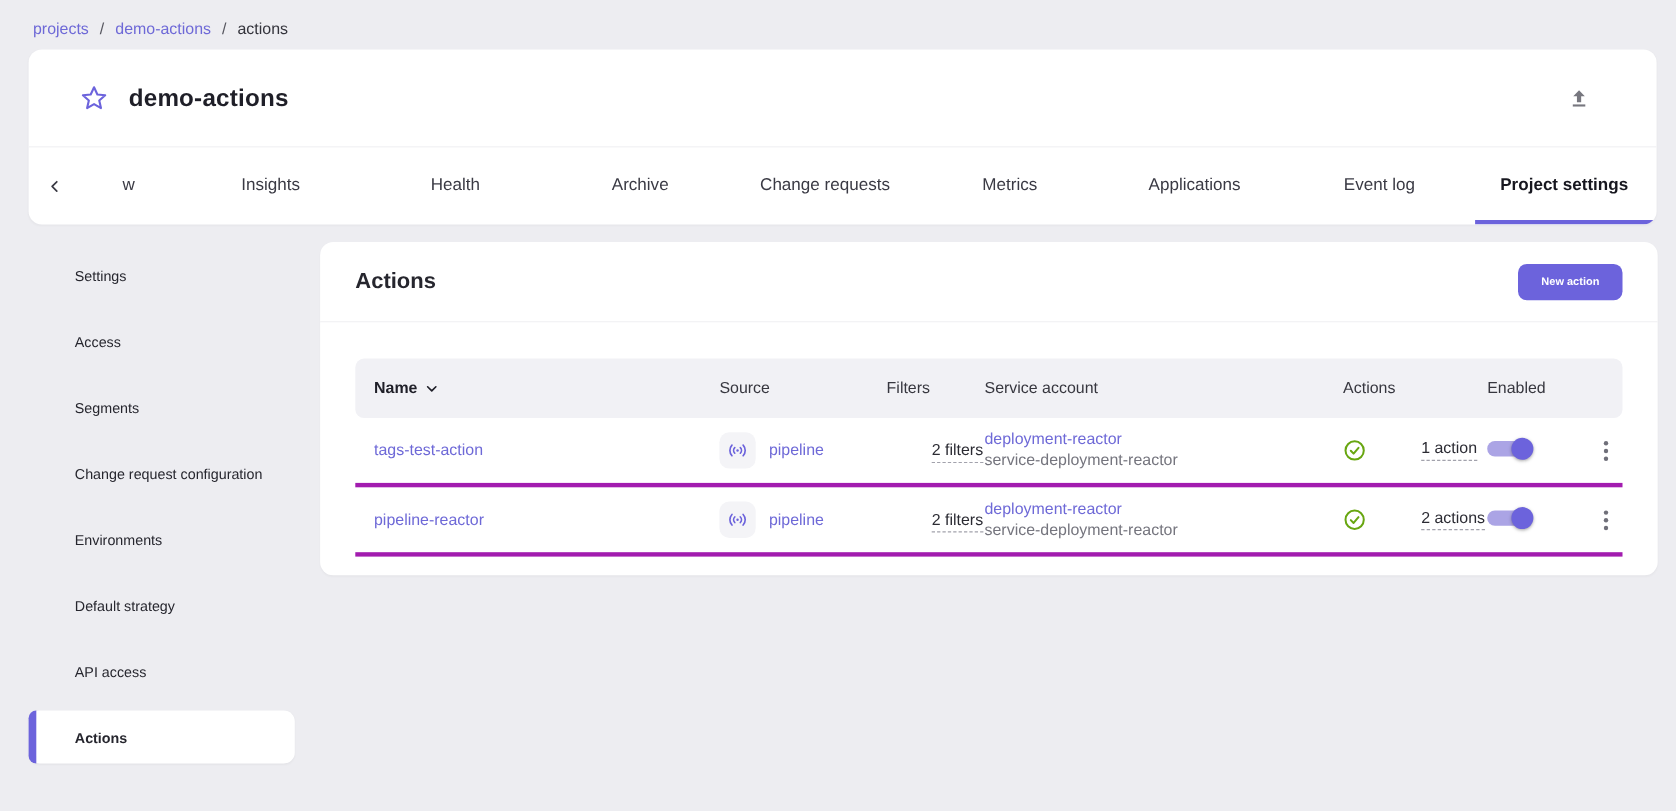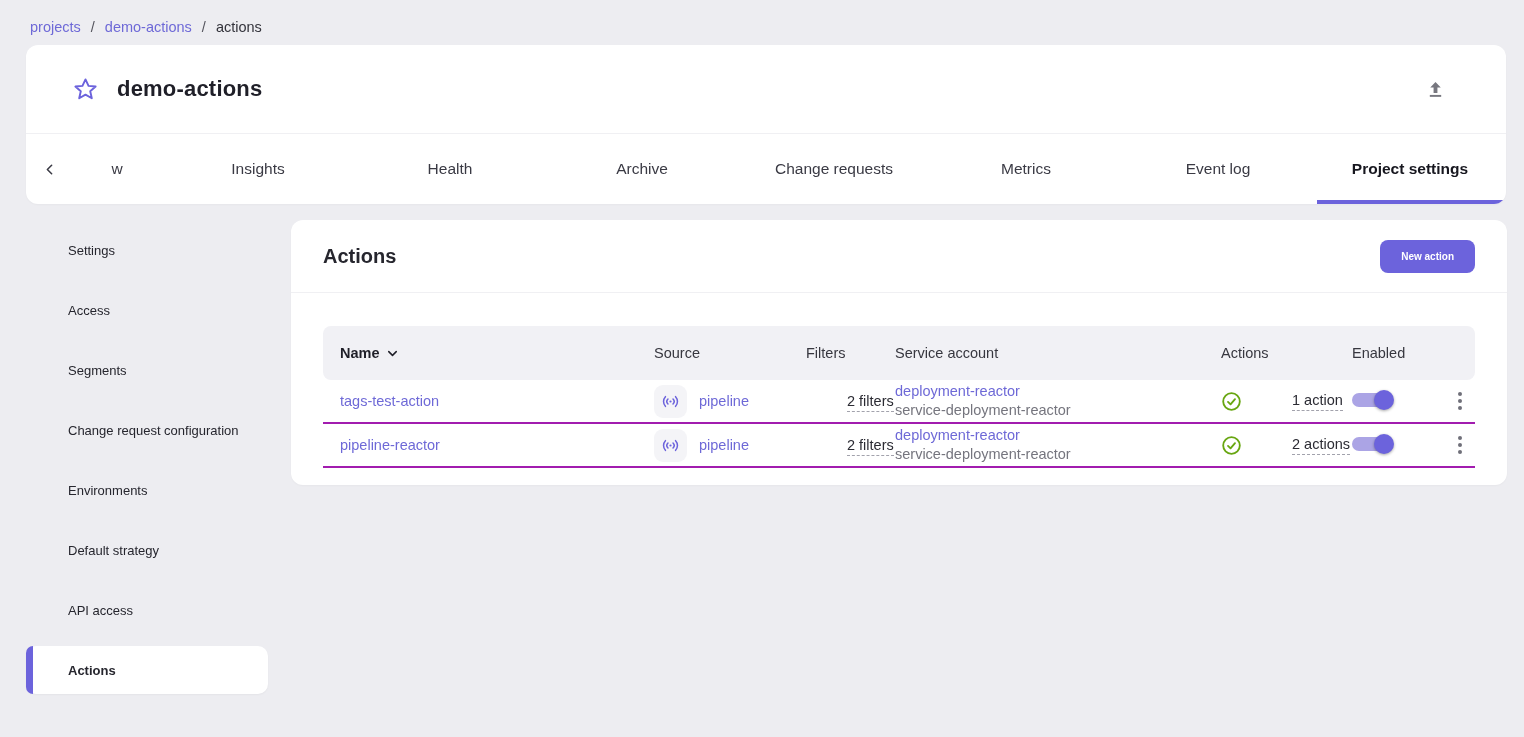--- a/index.html
+++ b/index.html
@@ -112,21 +112,21 @@
     align-items: center;
   }
   .thead {
     background: #F1F1F5; border-radius: 8px; height: 54px;
     font-size: 14.5px; color: #37373F;
     padding-left: 17px;
   }
   .th { display: flex; align-items: center; gap: 5px; }
   .th.sortable { font-weight: 700; cursor: pointer; color: #1F1F28; }
   .trow {
-    height: 44px; border-bottom: 2px solid #a21caf;
+    height: 63px; border-bottom: 4px solid #a21caf;
     font-size: 14.5px; padding-left: 17px;
   }
   .link { color: #6E69D7; text-decoration: none; cursor: pointer; }
   .cell-source { display: flex; align-items: center; gap: 12px; }
   .source-badge {
     width: 33px; height: 33px; border-radius: 9px; background: #F4F4F7;
     display: flex; align-items: center; justify-content: center; flex: none;
   }
   .dashed {
     color: #2B2B33; text-decoration: none; cursor: pointer;
@@ -195,20 +195,21 @@
           <polyline points="15 18 9 12 15 6"></polyline>
         </svg>
       </span>
     </button>
     <button class="tab partial">w</button>
     <button class="tab">Insights</button>
     <button class="tab">Health</button>
     <button class="tab">Archive</button>
     <button class="tab">Change requests</button>
     <button class="tab">Metrics</button>
+    <button class="tab">Applications</button>
     <button class="tab">Event log</button>
     <button class="tab active">Project settings</button>
   </div>
 </section>
 
 <div class="lower">
 
   <nav class="side-nav">
     <div class="side-item">Settings</div>
     <div class="side-item">Access</div>

